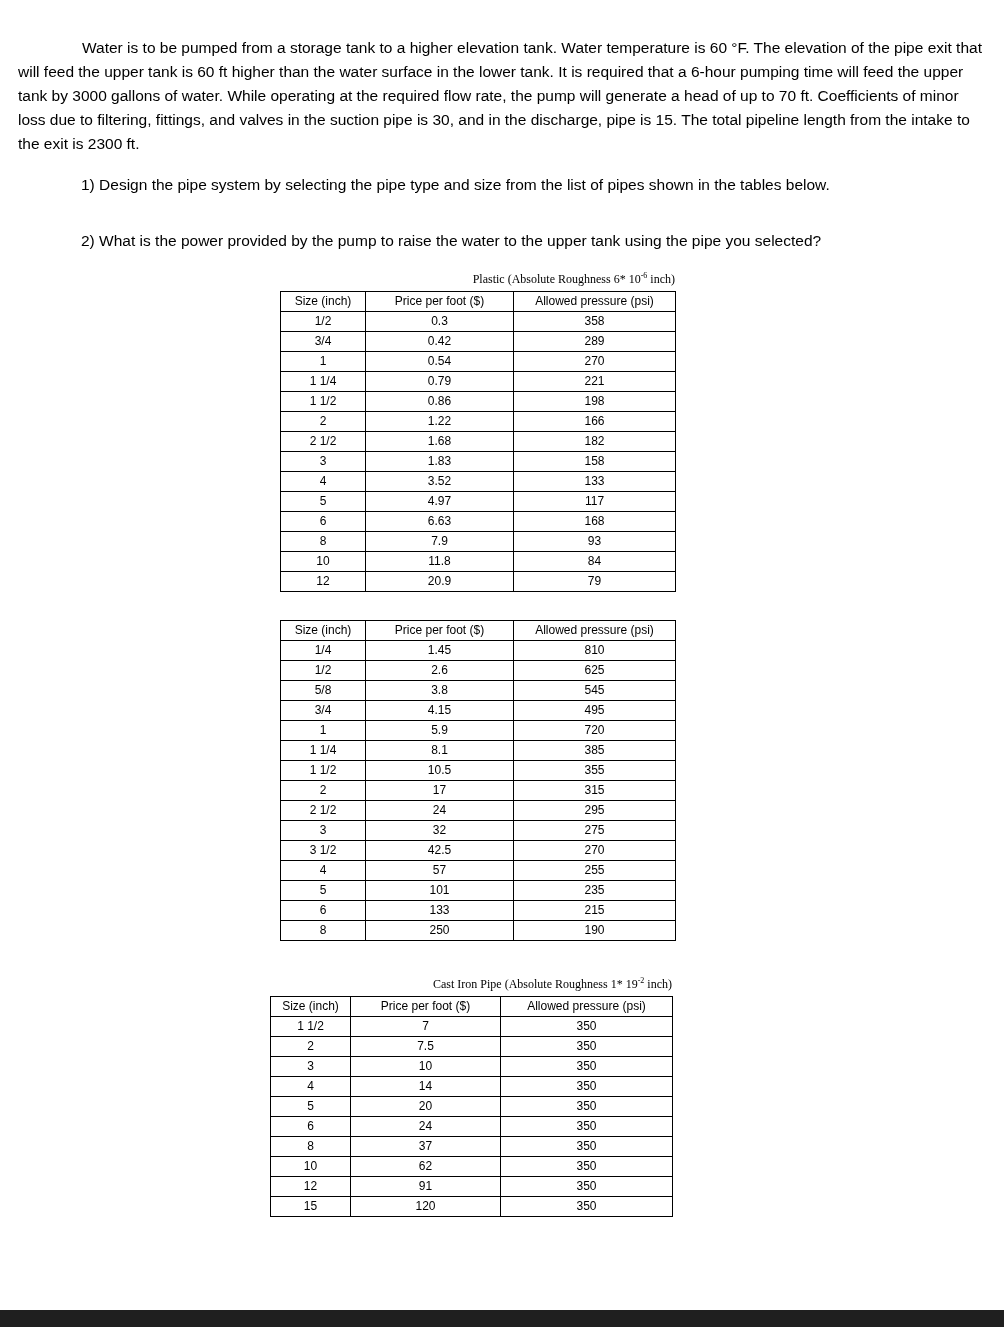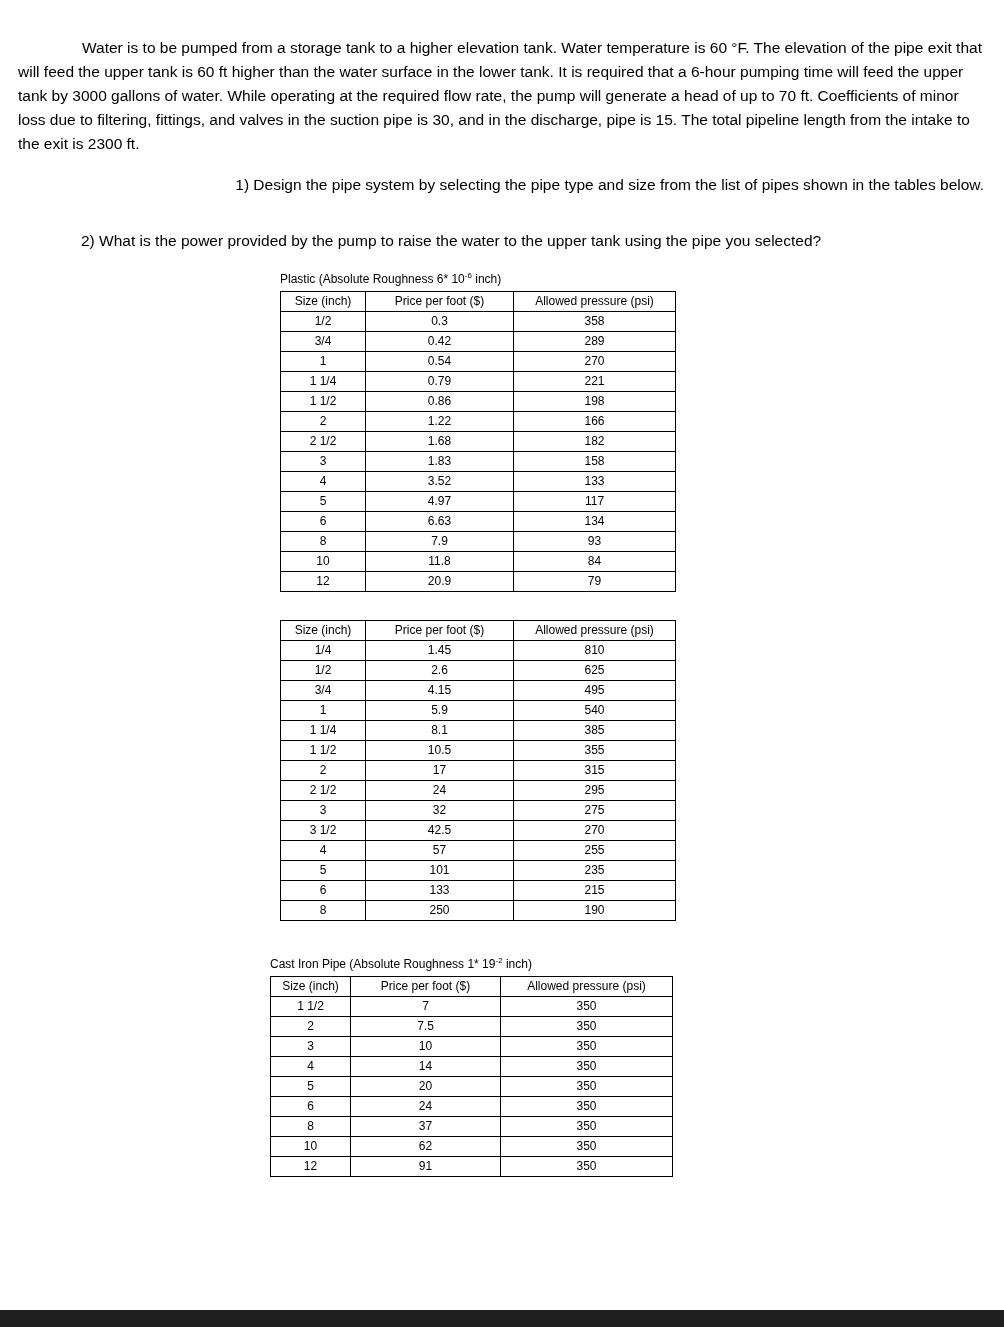--- a/index.html
+++ b/index.html
@@ -19,37 +19,38 @@
     font-size: 15.5px;
     line-height: 24px;
     text-indent: 64px;
     width: 966px;
   }
   .question {
     font-size: 15.5px;
     line-height: 20px;
     padding-left: 63px;
   }
-  .q1 { margin-top: 19px; text-align: right; }
+  .q1 { margin-top: 19px; }
   .q2 { margin-top: 36px; }
 
   .table-block {
     width: 395px;
     margin-left: 262px;
   }
   .tb1 { margin-top: 21px; }
   .tb2 { margin-top: 28px; }
   .tb3 { margin-top: 36px; width: 402px; margin-left: 252px; }
 
   .table-title {
-    text-align: left;
+    text-align: right;
     font-size: 12px;
     line-height: 15px;
     margin-bottom: 4px;
     white-space: nowrap;
+    font-family: Liberation Serif, serif;
   }
   .table-title sup {
     font-size: 8px;
     line-height: 0;
   }
 
   table.pipe-table {
     border-collapse: collapse;
     table-layout: fixed;
     width: 100%;
@@ -154,21 +155,21 @@
             <td>133</td>
           </tr>
           <tr>
             <td>5</td>
             <td>4.97</td>
             <td>117</td>
           </tr>
           <tr>
             <td>6</td>
             <td>6.63</td>
-            <td>134</td>
+            <td>168</td>
           </tr>
           <tr>
             <td>8</td>
             <td>7.9</td>
             <td>93</td>
           </tr>
           <tr>
             <td>10</td>
             <td>11.8</td>
             <td>84</td>
@@ -201,28 +202,33 @@
             <td>1/4</td>
             <td>1.45</td>
             <td>810</td>
           </tr>
           <tr>
             <td>1/2</td>
             <td>2.6</td>
             <td>625</td>
           </tr>
           <tr>
+            <td>5/8</td>
+            <td>3.8</td>
+            <td>545</td>
+          </tr>
+          <tr>
             <td>3/4</td>
             <td>4.15</td>
             <td>495</td>
           </tr>
           <tr>
             <td>1</td>
             <td>5.9</td>
-            <td>540</td>
+            <td>720</td>
           </tr>
           <tr>
             <td>1 1/4</td>
             <td>8.1</td>
             <td>385</td>
           </tr>
           <tr>
             <td>1 1/2</td>
             <td>10.5</td>
             <td>355</td>
@@ -325,19 +331,24 @@
           <tr>
             <td>10</td>
             <td>62</td>
             <td>350</td>
           </tr>
           <tr>
             <td>12</td>
             <td>91</td>
             <td>350</td>
           </tr>
+          <tr>
+            <td>15</td>
+            <td>120</td>
+            <td>350</td>
+          </tr>
         </tbody>
       </table>
   </div>
 
 </div>
 
 <div class="bottom-bar"></div>
 
 </body></html>

